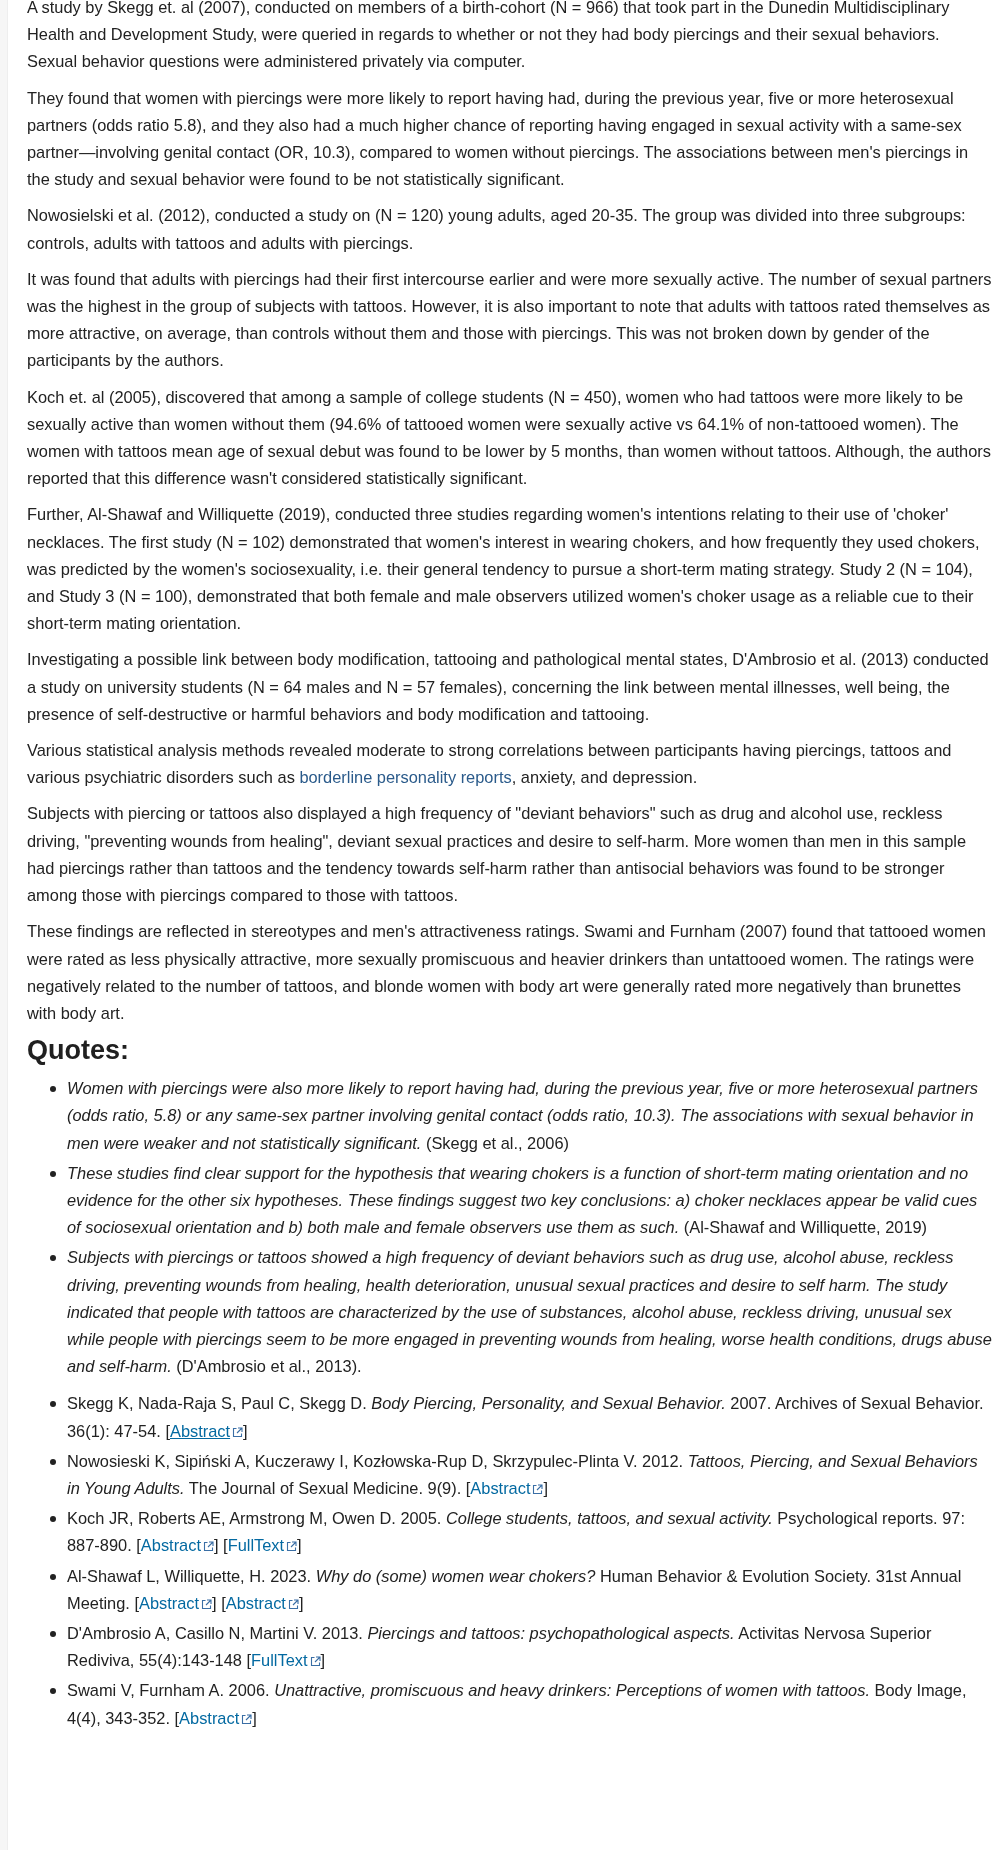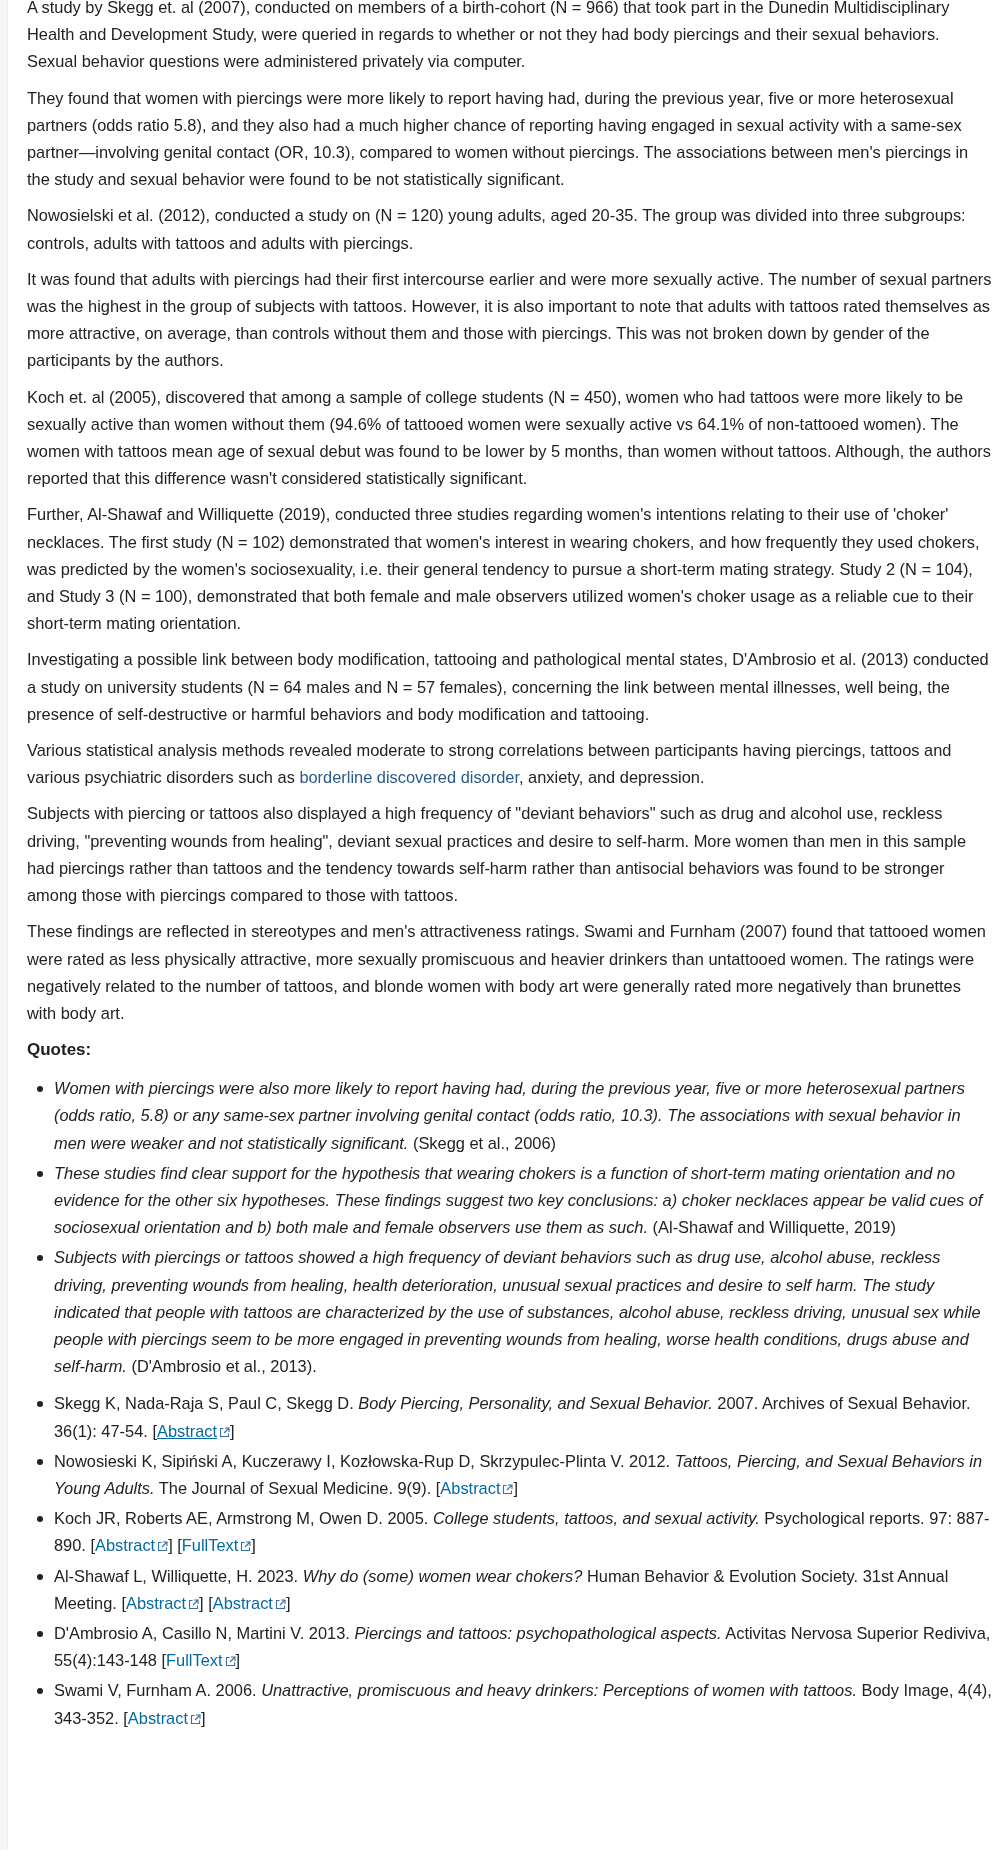--- a/index.html
+++ b/index.html
@@ -19,34 +19,34 @@
     .content {
       position: absolute;
       left: 27px;
       top: -6px;
       width: 965px;
       font-size: 16.4px;
       line-height: 27.2px;
     }
     p { margin: 0 0 9px 0; }
     h2 {
-      font-size: 17px;
+      font-size: 27px;
       font-weight: bold;
       margin: 10px 0 12px 0;
       line-height: 26px;
       color: #202020;
     }
     ul {
       margin: 0 0 10px 0;
       padding-left: 27px;
       list-style: none;
     }
     li {
       position: relative;
-      margin: 0 0 3px 0;
+      margin: 0 0 3px 13px;
     }
     li::before {
       content: "";
       position: absolute;
       left: -17px;
       top: 11px;
       width: 6px; height: 6px;
       border-radius: 50%;
       background: #222222;
     }
@@ -76,21 +76,21 @@
 <div class="content">
 
   <p>A study by Skegg et. al (2007), conducted on members of a birth-cohort (N = 966) that took part in the Dunedin Multidisciplinary Health and Development Study, were queried in regards to whether or not they had body piercings and their sexual behaviors. Sexual behavior questions were administered privately via computer.</p>
   <p>They found that women with piercings were more likely to report having had, during the previous year, five or more heterosexual partners (odds ratio 5.8), and they also had a much higher chance of reporting having engaged in sexual activity with a same-sex partner—involving genital contact (OR, 10.3), compared to women without piercings. The associations between men's piercings in the study and sexual behavior were found to be not statistically significant.</p>
   <p>Nowosielski et al. (2012), conducted a study on (N = 120) young adults, aged 20-35. The group was divided into three subgroups: controls, adults with tattoos and adults with piercings.</p>
   <p>It was found that adults with piercings had their first intercourse earlier and were more sexually active. The number of sexual partners was the highest in the group of subjects with tattoos. However, it is also important to note that adults with tattoos rated themselves as more attractive, on average, than controls without them and those with piercings. This was not broken down by gender of the participants by the authors.</p>
   <p>Koch et. al (2005), discovered that among a sample of college students (N = 450), women who had tattoos were more likely to be sexually active than women without them (94.6% of tattooed women were sexually active vs 64.1% of non-tattooed women). The women with tattoos mean age of sexual debut was found to be lower by 5 months, than women without tattoos. Although, the authors reported that this difference wasn't considered statistically significant.</p>
   <p>Further, Al-Shawaf and Williquette (2019), conducted three studies regarding women's intentions relating to their use of 'choker' necklaces. The first study (N = 102) demonstrated that women's interest in wearing chokers, and how frequently they used chokers, was predicted by the women's sociosexuality, i.e. their general tendency to pursue a short-term mating strategy. Study 2 (N = 104), and Study 3 (N = 100), demonstrated that both female and male observers utilized women's choker usage as a reliable cue to their short-term mating orientation.</p>
   <p>Investigating a possible link between body modification, tattooing and pathological mental states, D'Ambrosio et al. (2013) conducted a study on university students (N = 64 males and N = 57 females), concerning the link between mental illnesses, well being, the presence of self-destructive or harmful behaviors and body modification and tattooing.</p>
 
-  <p><span>Various statistical analysis methods revealed moderate to strong correlations between participants having piercings, tattoos and various psychiatric disorders such as </span><a class="inline-link">borderline discovered disorder</a><span>, anxiety, and depression.</span></p>
+  <p><span>Various statistical analysis methods revealed moderate to strong correlations between participants having piercings, tattoos and various psychiatric disorders such as </span><a class="inline-link">borderline personality reports</a><span>, anxiety, and depression.</span></p>
 
   <p>Subjects with piercing or tattoos also displayed a high frequency of "deviant behaviors" such as drug and alcohol use, reckless driving, "preventing wounds from healing", deviant sexual practices and desire to self-harm. More women than men in this sample had piercings rather than tattoos and the tendency towards self-harm rather than antisocial behaviors was found to be stronger among those with piercings compared to those with tattoos.</p>
   <p>These findings are reflected in stereotypes and men's attractiveness ratings. Swami and Furnham (2007) found that tattooed women were rated as less physically attractive, more sexually promiscuous and heavier drinkers than untattooed women. The ratings were negatively related to the number of tattoos, and blonde women with body art were generally rated more negatively than brunettes with body art.</p>
 
   <h2>Quotes:</h2>
   <ul>
     <li><em>Women with piercings were also more likely to report having had, during the previous year, five or more heterosexual partners (odds ratio, 5.8) or any same-sex partner involving genital contact (odds ratio, 10.3). The associations with sexual behavior in men were weaker and not statistically significant.</em><span> (Skegg et al., 2006)</span></li>
     <li><em>These studies find clear support for the hypothesis that wearing chokers is a function of short-term mating orientation and no evidence for the other six hypotheses. These findings suggest two key conclusions: a) choker necklaces appear be valid cues of sociosexual orientation and b) both male and female observers use them as such.</em><span> (Al-Shawaf and Williquette, 2019)</span></li>
     <li><em>Subjects with piercings or tattoos showed a high frequency of deviant behaviors such as drug use, alcohol abuse, reckless driving, preventing wounds from healing, health deterioration, unusual sexual practices and desire to self harm. The study indicated that people with tattoos are characterized by the use of substances, alcohol abuse, reckless driving, unusual sex while people with piercings seem to be more engaged in preventing wounds from healing, worse health conditions, drugs abuse and self-harm.</em><span> (D'Ambrosio et al., 2013).</span></li>
   </ul>

